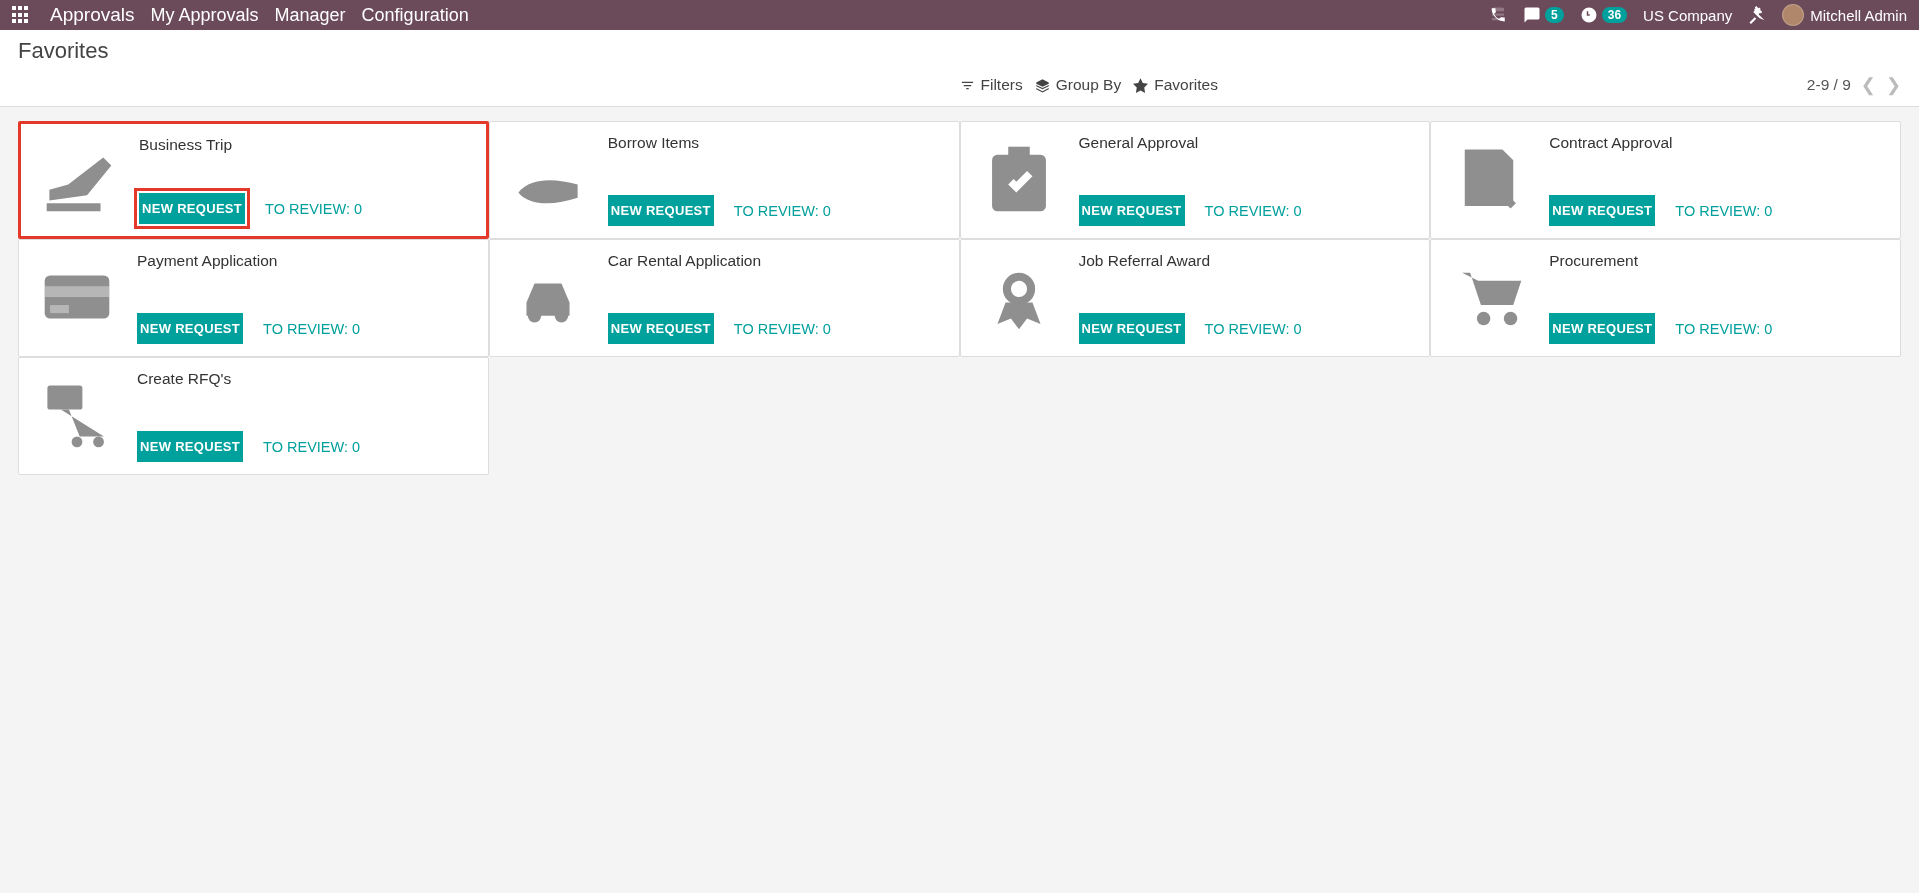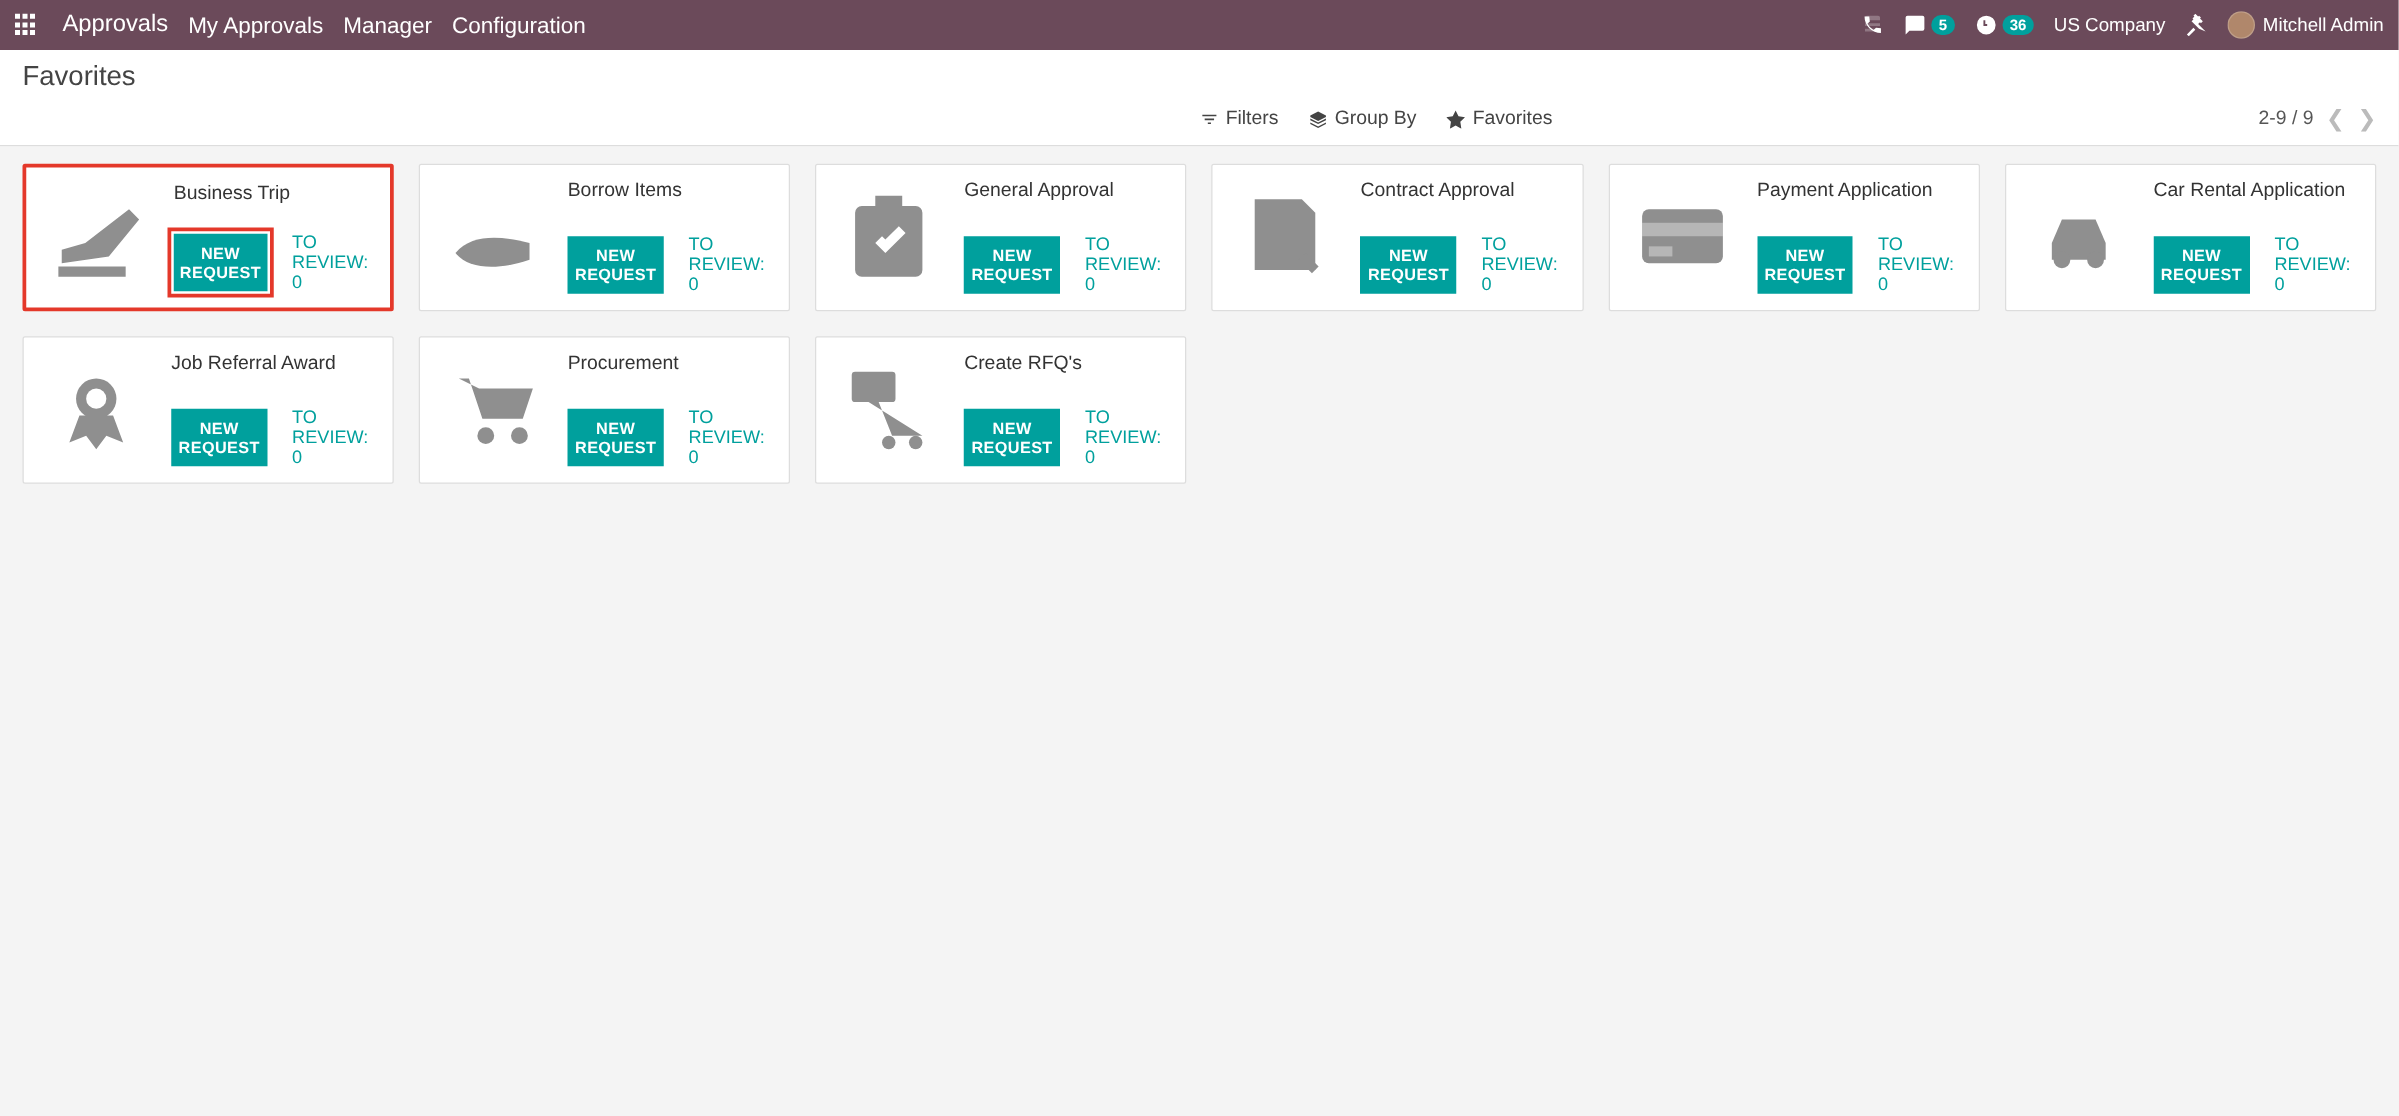--- a/index.html
+++ b/index.html
@@ -6,21 +6,21 @@
     body { background:#f4f4f4; color:#4c4c4c; }
 
     
     .navbar {
       background:#6b4a5a;
       color:#fff;
       display:flex;
       align-items:center;
       justify-content:space-between;
       padding:0 12px;
-      height:40px;
+      height:30px;
       font-size:15px;
     }
     .nav-left { display:flex; align-items:center; gap:16px; }
     .nav-left .apps-grid { width:18px; height:18px; display:inline-flex; flex-wrap:wrap; gap:2px; }
     .nav-left .apps-grid span { width:4px; height:4px; background:#fff; }
     .nav-left .app-name { font-size:19px; font-weight:400; margin-left:4px; }
     .nav-left .menu-item { font-size:18px; color:#fff; cursor:pointer; }
     .nav-right { display:flex; align-items:center; gap:16px; }
     .badge {
       background:#00a09d;
@@ -50,30 +50,29 @@
       padding:2px 2px 4px 2px;
     }
     .search-box input { border:none; outline:none; flex:1; font-size:15px; color:#555; background:transparent; }
     .search-box .sicon { color:#555; }
     .cp-row2 {
       display:flex; justify-content:space-between; align-items:center;
       padding-top:6px; padding-bottom:10px;
       font-size:15.5px; color:#444;
       margin-left:auto; width:50%;
     }
-    .filter-group { display:flex; gap:24px; align-items:center; }
+    .filter-group { display:flex; gap:12px; align-items:center; }
     .filter-item { display:flex; align-items:center; gap:6px; cursor:pointer; }
     .pager { display:flex; align-items:center; gap:10px; color:#555; }
     .pager .nav-arrow { color:#bbb; cursor:pointer; font-size:18px; }
 
     
     .grid {
       display:grid;
-      grid-template-columns: repeat(6, 1fr);
-      gap:20px;
+      grid-template-columns: repeat(4, 1fr);
       padding:14px 18px;
     }
     .card {
       background:#fff;
       border:1px solid #ddd;
       border-radius:2px;
       display:flex;
       gap:14px;
       padding:10px 12px 12px 12px;
       min-height:118px;

